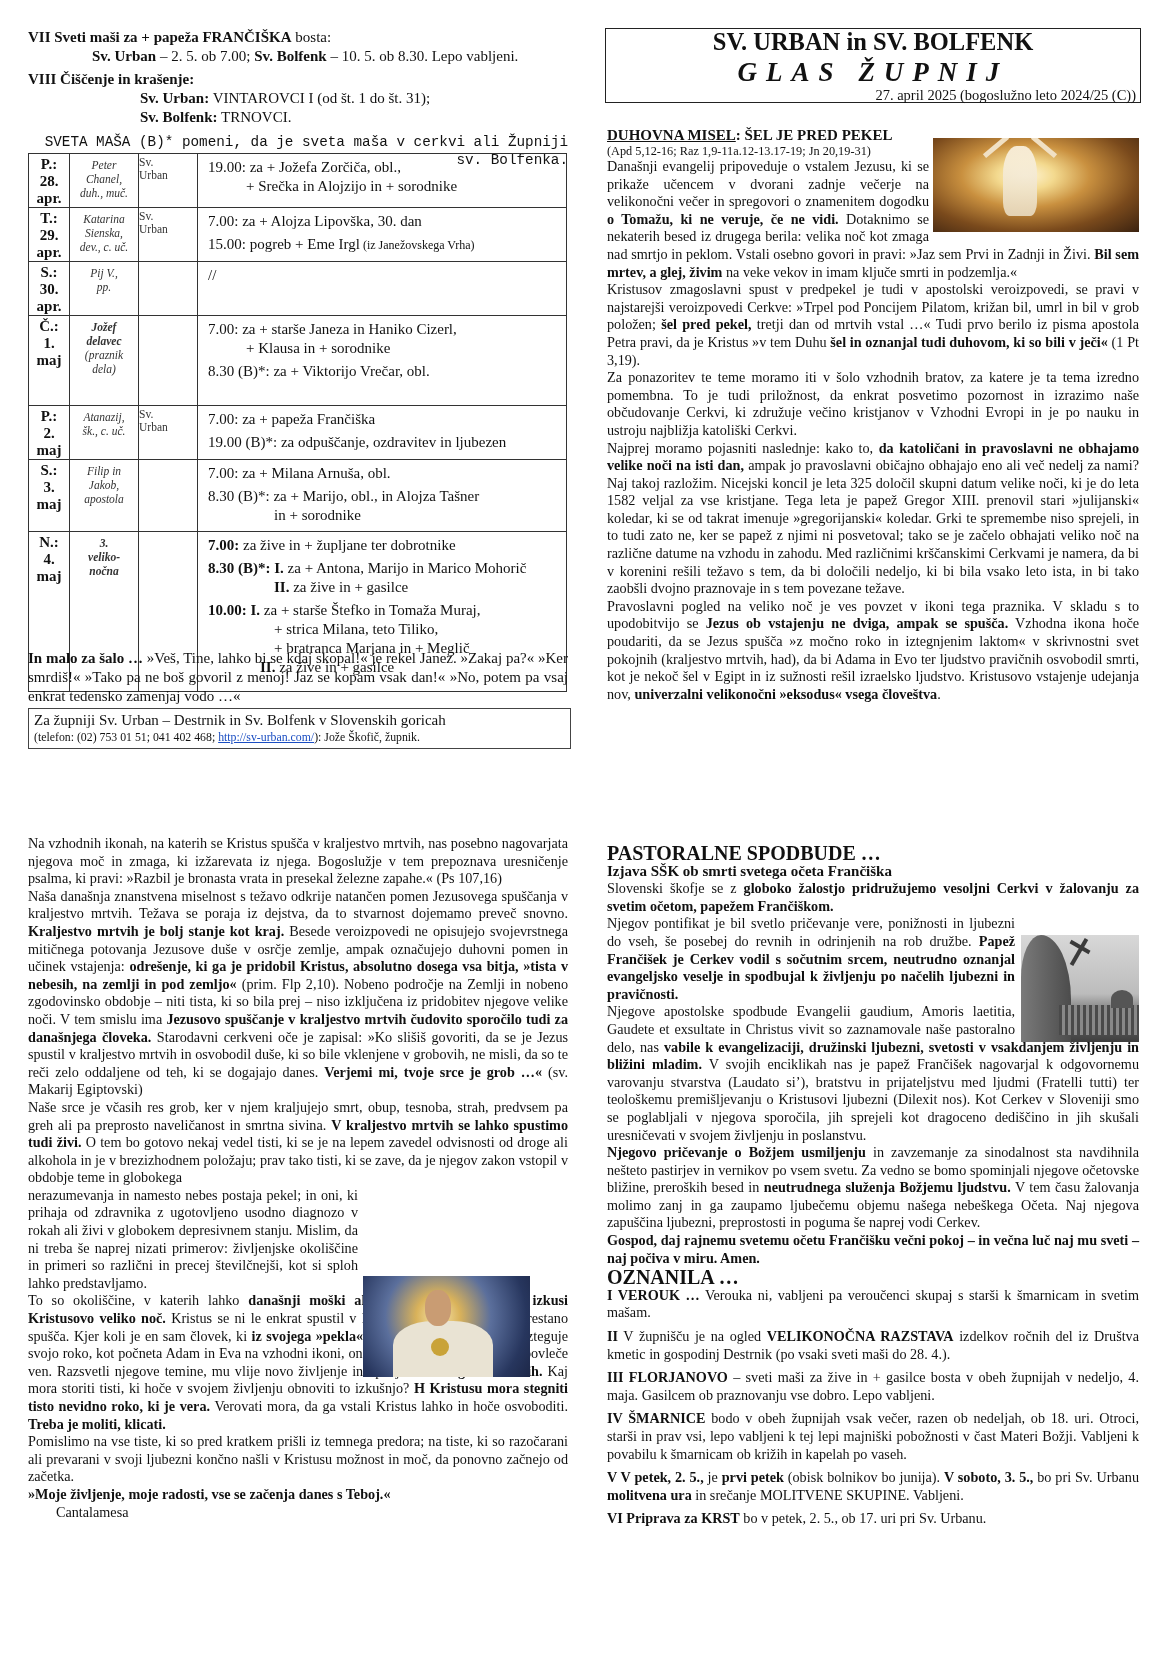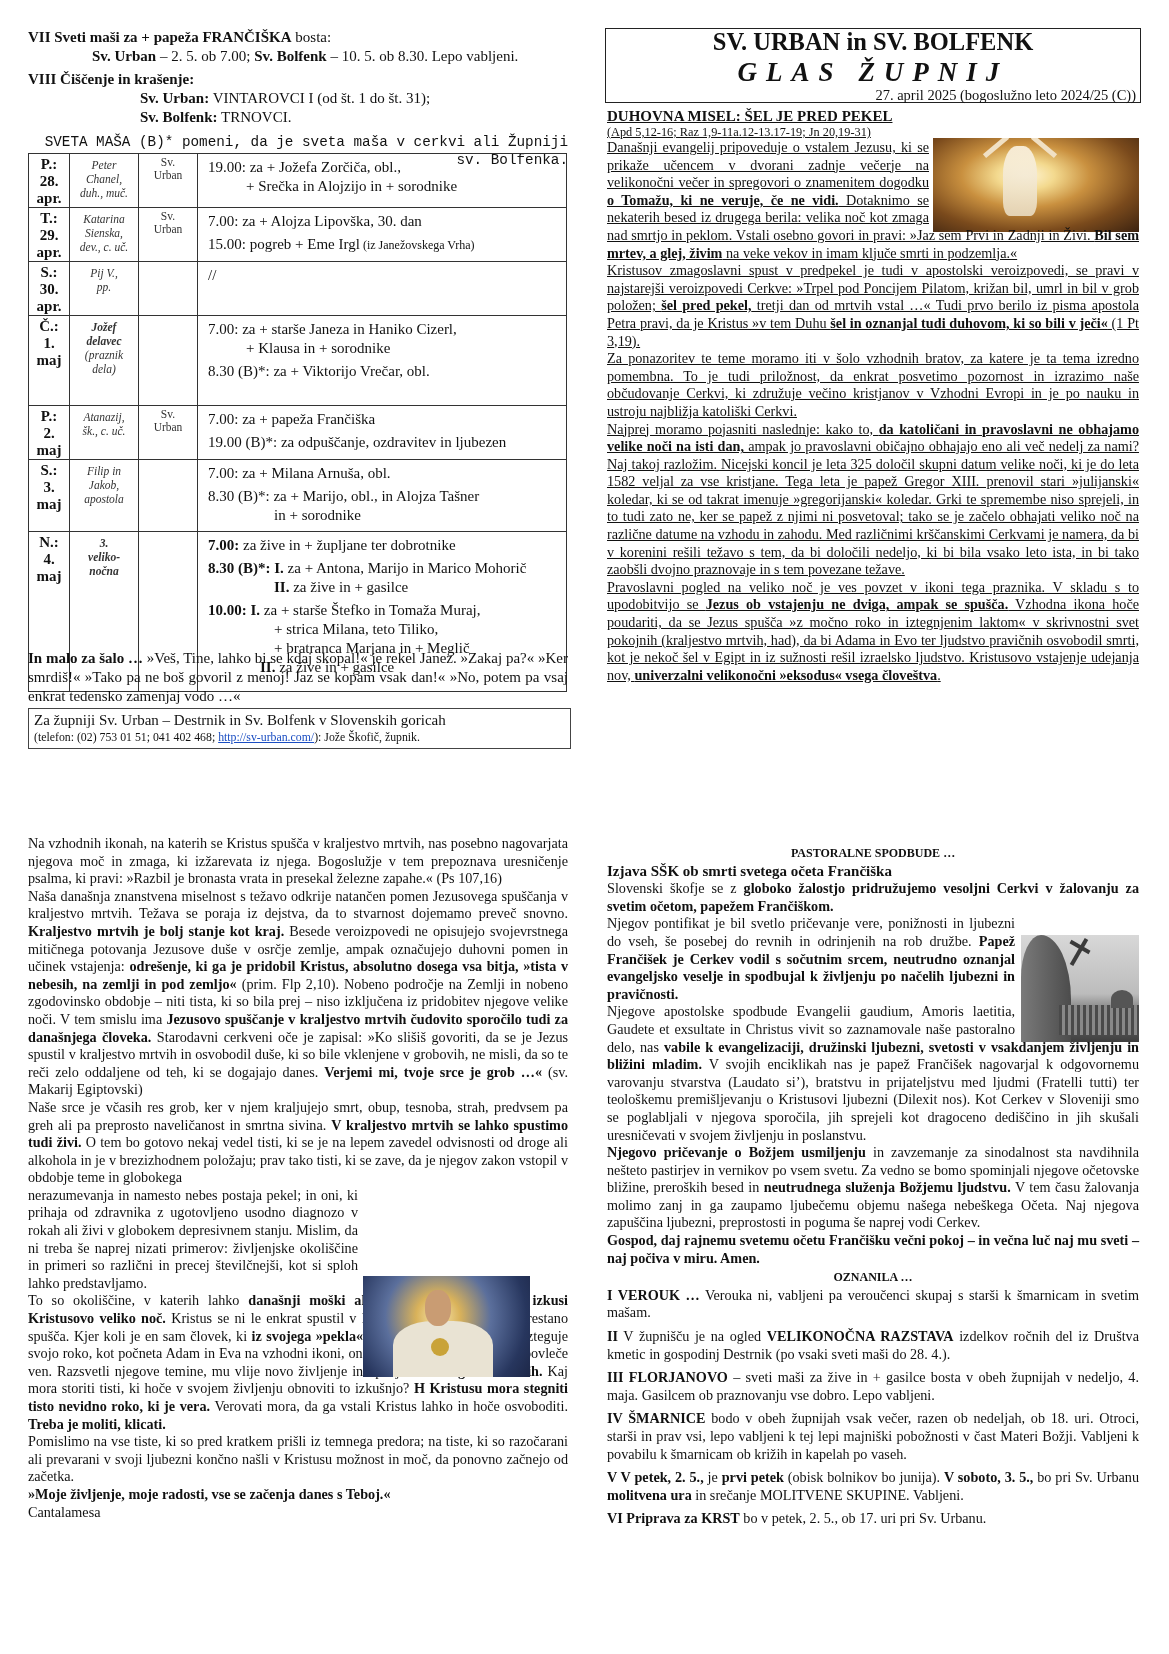--- a/index.html
+++ b/index.html
@@ -16,42 +16,42 @@
   #ann .ind2 { padding-left:112px; }
   #ann .gap { margin-top:4px; }
   #legend { left:28px; top:134px; width:540px; text-align:right; font-size:14.3px;font-family:Liberation Mono, monospace; }
 
   
   table.mass { position:absolute; left:28px; top:153px; width:539px; border-collapse:collapse; }
   table.mass td { border:1.3px solid #333; vertical-align:top; padding:0; }
   td.day { width:40px; text-align:center; font-weight:bold; font-size:15px; line-height:17px; padding-top:2px !important; }
   td.saint { width:68px; text-align:center; font-style:italic; font-size:11.5px; line-height:14px; color:#333; padding-top:4px !important; }
   td.saint.bold { font-weight:bold; }
-  td.church { width:58px; text-align:center; font-size:11.5px; line-height:13px; color:#333; padding-top:2px !important; }
+  td.church { width:58px; text-align:left; font-size:11.5px; line-height:13px; color:#333; padding-top:2px !important; }
   td.masses { font-size:15px; line-height:19px; padding:4px 6px 2px 10px !important; }
   .mline { margin-bottom:4px; }
   .mline .cont { display:block; padding-left:38px; }
   .mline .cont2 { display:block; padding-left:66px; }
   .mline .cont3 { display:block; padding-left:52px; }
   .small { font-size:12px; }
 
   #joke { left:28px; top:649px; width:540px; font-size:15px; line-height:19px; }
   #contact { left:28px; top:708px; width:531px; border:1.3px solid #444; padding:2px 5px 3px 5px; }
   #contact .l1 { font-size:15px; line-height:19px; }
   #contact .l2 { font-size:11.8px; line-height:15px; }
   #contact a { color:#1a4dc2; text-decoration:underline; }
 
   
   #masthead { left:605px; top:28px; width:534px; height:73px; border:1.6px solid #222; text-align:center; }
   #mast-title { font-size:27px; font-weight:bold; font-style:italic; letter-spacing:9px; line-height:30px; margin-top:2px; }
   #mast-sub { font-size:24.5px; font-weight:bold; line-height:26px; }
   #mast-date { font-size:14.5px; text-align:right; padding-right:4px; line-height:17px; }
 
   
-  #dm { left:607px; top:108px; width:532px;text-decoration:underline; }
+  #dm { left:607px; top:127px; width:532px; }
   #dm-head { font-size:15px; font-weight:bold; line-height:17px; }
   #dm-head u { text-decoration:underline; }
   #dm-ref { font-size:12.3px; line-height:14px; }
   #img-resurrection { position:absolute; left:933px; top:138px; width:206px; height:94px;
     background: radial-gradient(ellipse at 45% 40%, #fff6d8 0%, #f3d98e 18%, #c9903f 40%, #7a4a1c 70%, #3b2210 100%);
     overflow:hidden; }
   #img-resurrection .fig { position:absolute; left:70px; top:8px; width:34px; height:70px; border-radius:40% 40% 20% 20%;
     background:linear-gradient(#fbf3e2,#e9dcc2); opacity:0.9; }
   #img-resurrection .arm { position:absolute; top:6px; width:30px; height:5px; background:#f0e0c4; }
 
@@ -66,21 +66,21 @@
   
   #br { left:607px; top:845px; width:532px; }
   #img-statue { position:absolute; left:1021px; top:935px; width:118px; height:107px;
     background:linear-gradient(#d8d8d8 0%, #bcbcbc 55%, #6e6e6e 75%, #3e3e3e 100%); overflow:hidden; }
   #img-statue .statue { position:absolute; left:0; top:0; width:50px; height:107px; background:linear-gradient(90deg,#7a7a7a,#4c4c4c); border-radius:40% 60% 0 0; }
   #img-statue .cross-v { position:absolute; left:56px; top:2px; width:4px; height:30px; background:#3a3a3a; transform:rotate(30deg); }
   #img-statue .cross-h { position:absolute; left:48px; top:10px; width:22px; height:4px; background:#3a3a3a; transform:rotate(30deg); }
   #img-statue .dome { position:absolute; left:90px; top:55px; width:22px; height:18px; border-radius:50% 50% 0 0; background:#555; }
   #img-statue .colonnade { position:absolute; left:38px; top:70px; width:80px; height:30px; background:repeating-linear-gradient(90deg,#4a4a4a 0 3px,#888 3px 6px); }
 
-  .rt { text-align:center; font-weight:bold; font-size:12px; }
+  .rt { text-align:left; font-weight:bold; font-size:20px; }
   .item { margin-top:6px; }
 </style>
 </head>
 <body>
 
 <div id="ann" class="abs">
   <p><b>VII Sveti maši za + papeža FRANČIŠKA</b><span> bosta:</span></p>
   <p class="ind1"><b>Sv. Urban</b><span> – 2. 5. ob 7.00; </span><b>Sv. Bolfenk</b><span> – 10. 5. ob 8.30. Lepo vabljeni.</span></p>
   <p class="gap"><b>VIII Čiščenje in krašenje:</b></p>
   <p class="ind2"><b>Sv. Urban:</b><span> VINTAROVCI I (od št. 1 do št. 31);</span></p>
@@ -255,21 +255,21 @@
 
 <div id="bl" class="abs">
   <p class="just">Na vzhodnih ikonah, na katerih se Kristus spušča v kraljestvo mrtvih, nas posebno nagovarjata njegova moč in zmaga, ki izžarevata iz njega. Bogoslužje v tem prepoznava uresničenje psalma, ki pravi: »Razbil je bronasta vrata in presekal železne zapahe.« (Ps 107,16)</p>
   <p class="just"><span>Naša današnja znanstvena miselnost s težavo odkrije natančen pomen Jezusovega spuščanja v kraljestvo mrtvih. Težava se poraja iz dejstva, da to stvarnost dojemamo preveč snovno. </span><b>Kraljestvo mrtvih je bolj stanje kot kraj.</b><span> Besede veroizpovedi ne opisujejo svojevrstnega mitičnega potovanja Jezusove duše v osrčje zemlje, ampak označujejo duhovni pomen in učinek vstajenja: </span><b>odrešenje, ki ga je pridobil Kristus, absolutno dosega vsa bitja, »tista v nebesih, na zemlji in pod zemljo«</b><span> (prim. Flp 2,10). Nobeno področje na Zemlji in nobeno zgodovinsko obdobje – niti tista, ki so bila prej – niso izključena iz pridobitev njegove velike noči. V tem smislu ima </span><b>Jezusovo spuščanje v kraljestvo mrtvih čudovito sporočilo tudi za današnjega človeka.</b><span> Starodavni cerkveni oče je zapisal: »Ko slišiš govoriti, da se je Jezus spustil v kraljestvo mrtvih in osvobodil duše, ki so bile vklenjene v grobovih, ne misli, da so te reči zelo oddaljene od teh, ki se dogajajo danes. </span><b>Verjemi mi, tvoje srce je grob …«</b><span> (sv. Makarij Egiptovski)</span></p>
   <p class="just"><span>Naše srce je včasih res grob, ker v njem kraljujejo smrt, obup, tesnoba, strah, predvsem pa greh ali pa preprosto naveličanost in smrtna sivina. </span><b>V kraljestvo mrtvih se lahko spustimo tudi živi.</b><span> O tem bo gotovo nekaj vedel tisti, ki se je na lepem zavedel odvisnosti od droge ali alkohola in je v brezizhodnem položaju; prav tako tisti, ki se zave, da je njegov zakon vstopil v obdobje teme in globokega</span></p>
   <p class="just" style="width:330px;">nerazumevanja in namesto nebes postaja pekel; in oni, ki prihaja od zdravnika z ugotovljeno usodno diagnozo v rokah ali živi v globokem depresivnem stanju. Mislim, da ni treba še naprej nizati primerov: življenjske okoliščine in primeri so različni in precej številčnejši, kot si sploh lahko predstavljamo.</p>
   <p class="just"><span>To so okoliščine, v katerih lahko </span><b>današnji moški ali ženska živo in osebno izkusi Kristusovo veliko noč.</b><span> Kristus se ni le enkrat spustil v kraljestvo mrtvih; tja se neprestano spušča. Kjer koli je en sam človek, ki </span><b>iz svojega »pekla« kliče k njemu</b><span> in k njemu izteguje svojo roko, kot počneta Adam in Eva na vzhodni ikoni, on slavno stopi do njega in ga povleče ven. Razsvetli njegove temine, mu vlije novo življenje in upanje. </span><b>Obudi ga od mrtvih.</b><span> Kaj mora storiti tisti, ki hoče v svojem življenju obnoviti to izkušnjo? </span><b>H Kristusu mora stegniti tisto nevidno roko, ki je vera.</b><span> Verovati mora, da ga vstali Kristus lahko in hoče osvoboditi. </span><b>Treba je moliti, klicati.</b></p>
   <p class="just">Pomislimo na vse tiste, ki so pred kratkem prišli iz temnega predora; na tiste, ki so razočarani ali prevarani v svoji ljubezni končno našli v Kristusu možnost in moč, da ponovno začnejo od začetka.</p>
   <p style="display:flex; justify-content:space-between;flex-direction:column;">
       <b>»Moje življenje, moje radosti, vse se začenja danes s Teboj.«</b>
-      <span style="padding-right:12px;">Cantalamesa</span>
+      <span style="padding-right:12px;margin-left:28px;">Cantalamesa</span>
     </p>
 </div>
 
 <div id="img-christ">
   <div class="robe"></div>
   <div class="face"></div>
   <div class="heart"></div>
 </div>
 
 <div id="br" class="abs">

